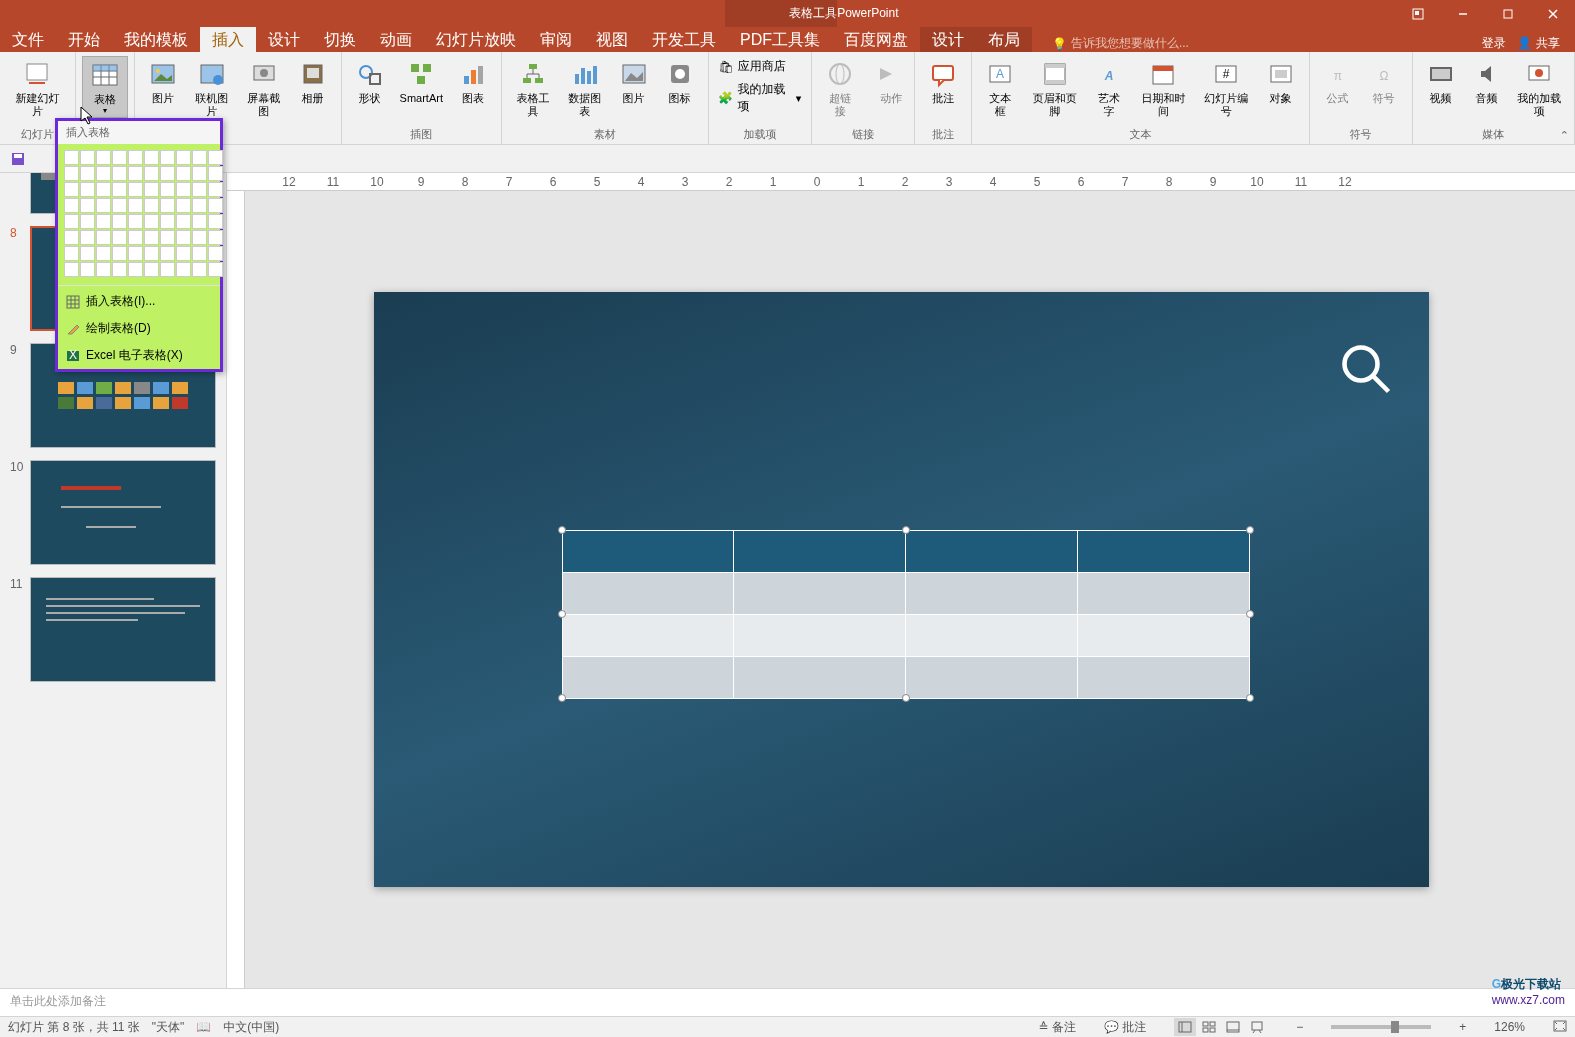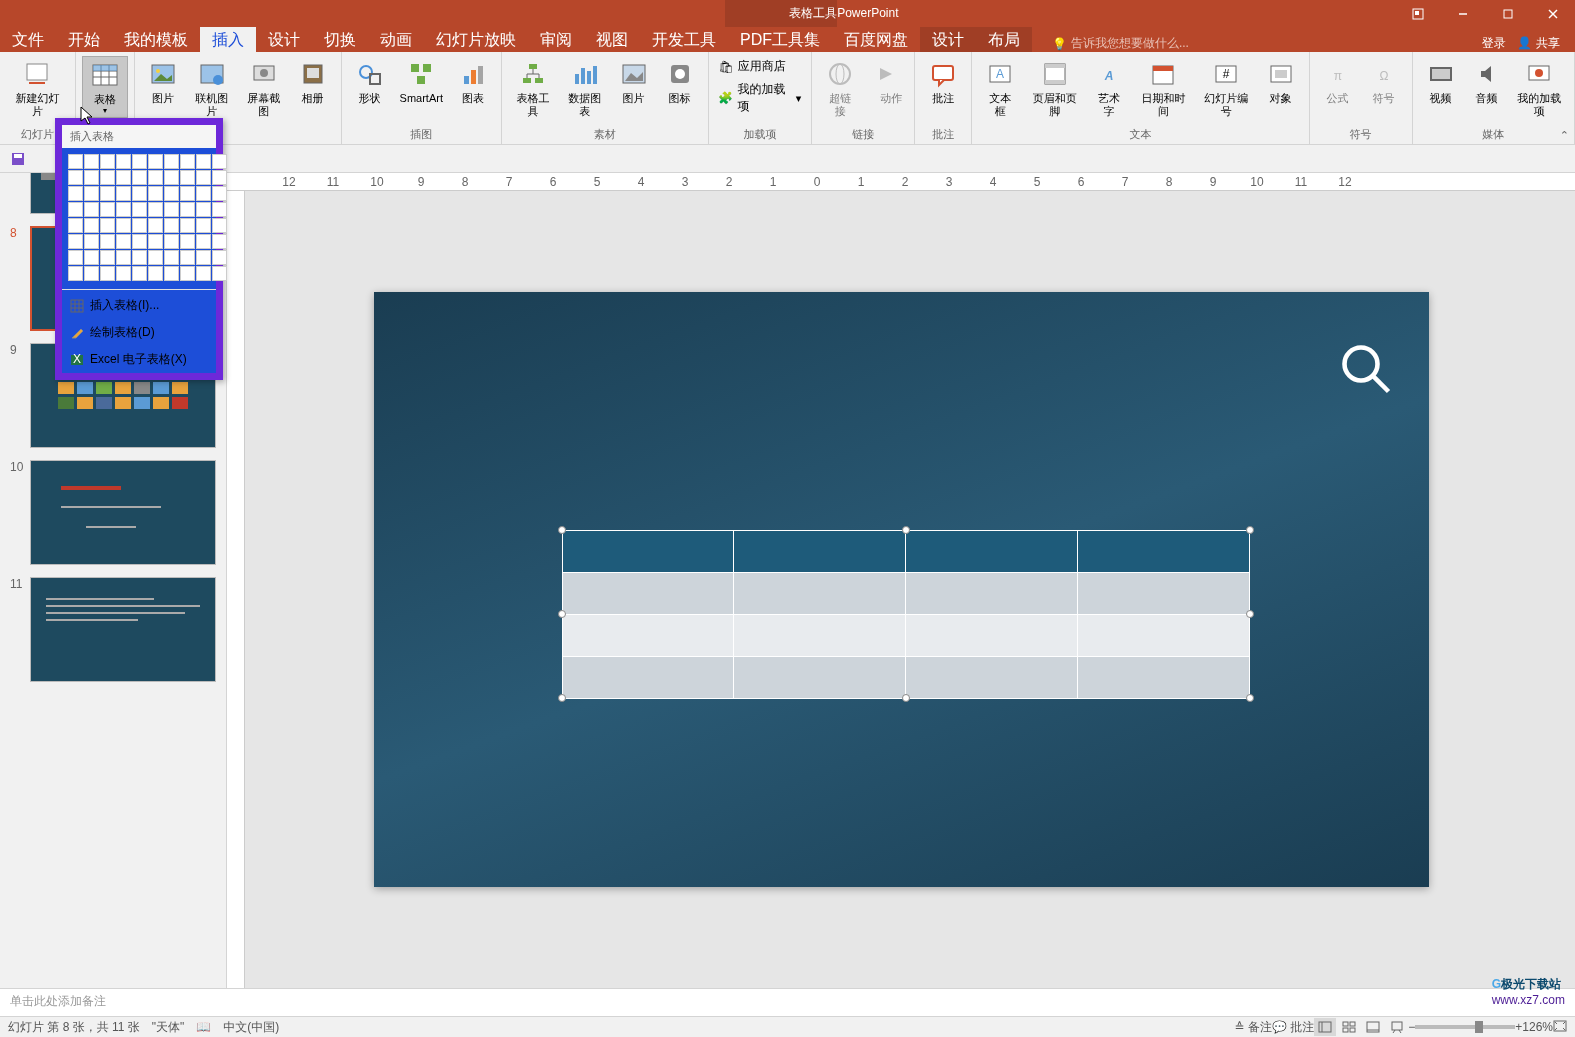--- a/index.html
+++ b/index.html
@@ -8,21 +8,21 @@
 .titlebar { background: #b7472a; height: 27px; display: flex; align-items: center; color: #fff; }
 .titlebar-left { width: 250px; }
 .titlebar-center { flex: 1; text-align: center; font-size: 12px; }
 .titlebar-tool { position: absolute; left: 725px; width: 112px; text-align: right; background: #a03e25; height: 27px; line-height: 27px; font-size: 12px; }
 .win-controls { display: flex; gap: 0; margin-left: auto; }
 .win-btn { width: 45px; height: 27px; display: flex; align-items: center; justify-content: center; color: #fff; cursor: pointer; }
 .win-btn svg { width: 12px; height: 12px; }
 
 .tabbar { background: #b7472a; height: 25px; display: flex; align-items: flex-end; color: #fff; }
 .tab { padding: 4px 12px; font-size: 16px; cursor: pointer; height: 25px; line-height: 17px; }
-.tab.active { background: #f1f1f1; color: #1d4ed8; }
+.tab.active { background: #f1f1f1; color: #a16207; }
 .tab.contextual { background: #a03e25; }
 .tell-me { margin-left: 20px; color: #e8c0b5; font-size: 11px; display: flex; align-items: center; gap: 4px; }
 .account { margin-left: auto; display: flex; gap: 12px; padding-right: 15px; }
 
 .ribbon { background: #f1f1f1; height: 93px; display: flex; border-bottom: 1px solid #d4d4d4; position: relative; }
 .ribbon-group { border-right: 1px solid #d4d4d4; padding: 4px 6px 2px; display: flex; flex-direction: column; }
 .group-content { flex: 1; display: flex; align-items: flex-start; gap: 2px; }
 .group-label { text-align: center; font-size: 11px; color: #666; padding-top: 2px; }
 .big-btn { display: flex; flex-direction: column; align-items: center; justify-content: center; padding: 2px 6px; cursor: pointer; text-align: center; }
 .big-btn .icon { width: 32px; height: 32px; display: flex; align-items: center; justify-content: center; margin-bottom: 2px; }
@@ -34,21 +34,21 @@
 .qat { height: 28px; background: #f1f1f1; border-bottom: 1px solid #d4d4d4; display: flex; align-items: center; padding: 0 10px; gap: 40px; }
 .qat-icon { width: 16px; height: 16px; cursor: pointer; }
 
 .workspace { display: flex; height: calc(100vh - 27px - 25px - 93px - 28px - 21px - 28px); }
 .thumb-panel { width: 227px; background: #f1f1f1; border-right: 1px solid #d4d4d4; overflow-y: auto; position: relative; }
 .thumb-item { display: flex; padding: 6px 4px 6px 10px; gap: 6px; }
 .thumb-num { font-size: 12px; color: #666; width: 14px; }
 .thumb-img { width: 186px; height: 105px; background: #1e4a5f; border: 1px solid #bbb; position: relative; }
 .thumb-img.selected { border: 2px solid #d35230; }
 
-.table-dropdown { position: absolute; left: 55px; top: 0; width: 168px; background: #1d4ed8; border: 7px solid #6d28d9; box-shadow: 2px 2px 6px rgba(0,0,0,0.3); z-index: 100; }
+.table-dropdown { position: absolute; left: 55px; top: 0; width: 168px; background: #bef264; border: 3px solid #6d28d9; box-shadow: 2px 2px 6px rgba(0,0,0,0.3); z-index: 100; }
 .dd-title { padding: 4px 8px; font-size: 11px; color: #666; background: #f5f5f5; }
 .table-grid { padding: 6px; display: grid; grid-template-columns: repeat(10, 15px); grid-template-rows: repeat(8, 15px); gap: 1px; }
 .table-cell { border: 1px solid #ccc; background: #fff; cursor: pointer; }
 .dd-sep { height: 1px; background: #e0e0e0; margin: 2px 0; }
 .dd-item { padding: 5px 8px; font-size: 11px; display: flex; align-items: center; gap: 6px; cursor: pointer; }
 .dd-icon { width: 14px; height: 14px; display: inline-block; }
 
 .editor { flex: 1; display: flex; flex-direction: column; background: #e6e6e6; position: relative; }
 .ruler-h { height: 18px; background: #fff; border-bottom: 1px solid #ccc; display: flex; align-items: center; font-size: 9px; color: #666; overflow: hidden; padding-left: 40px; }
 .ruler-h span { display: inline-block; width: 44px; text-align: center; }
@@ -61,21 +61,21 @@
 .slide-table { position: absolute; left: 188px; top: 238px; width: 688px; border-collapse: collapse; }
 .slide-table td { border: 1px solid #fff; height: 42px; }
 .slide-table tr:first-child td { background: #1e5b7a; }
 .slide-table tr:nth-child(2) td, .slide-table tr:nth-child(4) td { background: #cdd4da; }
 .slide-table tr:nth-child(3) td { background: #e8ebee; }
 .sel-handle { position: absolute; width: 8px; height: 8px; background: #fff; border: 1px solid #888; border-radius: 50%; }
 
 .notes-pane { height: 28px; background: #fff; border-top: 1px solid #d4d4d4; padding: 4px 10px; color: #999; font-size: 12px; }
 
 .statusbar { height: 21px; background: #f1f1f1; border-top: 1px solid #d4d4d4; display: flex; align-items: center; padding: 0 8px; font-size: 11px; color: #555; gap: 12px; }
-.statusbar .right { margin-left: auto; display: flex; align-items: center; gap: 0; }
+.statusbar .right { margin-left: auto; display: flex; align-items: center; gap: 28px; }
 .view-btns { display: flex; gap: 2px; }
 .view-btn { width: 22px; height: 18px; border: 1px solid transparent; cursor: pointer; display: flex; align-items: center; justify-content: center; }
 .view-btn.active { background: #d8d8d8; }
 .zoom-slider { width: 100px; height: 4px; background: #bbb; position: relative; }
 .zoom-thumb { position: absolute; width: 8px; height: 12px; background: #888; top: -4px; left: 60%; }
 
 .watermark { position: fixed; right: 10px; bottom: 30px; z-index: 200; font-size: 11px; }
 .watermark .logo { font-size: 18px; font-weight: bold; }
 .watermark .logo .g { color: #4aa8e8; } 
 .watermark .logo .rest { color: #0c4a6e; }

